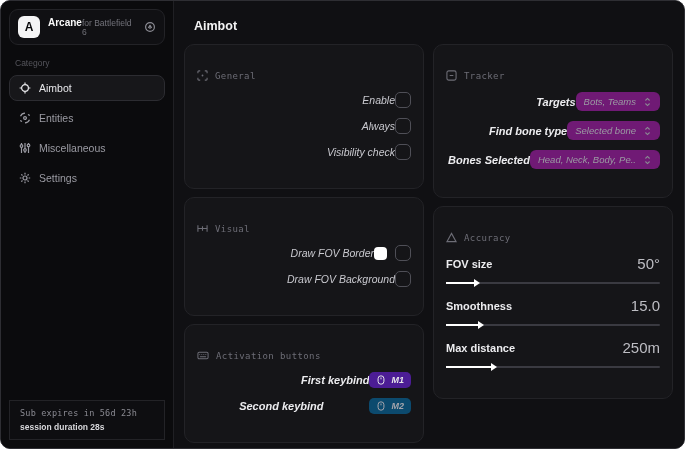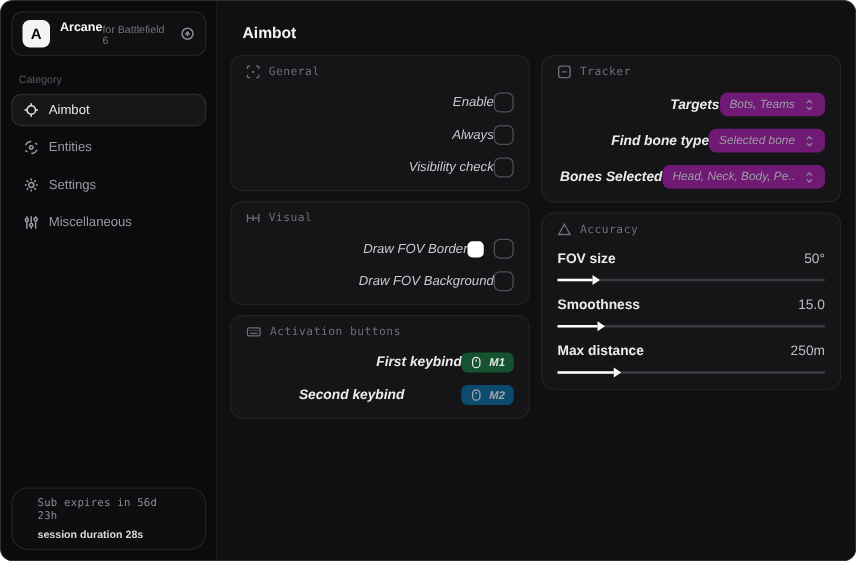--- a/index.html
+++ b/index.html
@@ -20,48 +20,48 @@
   .brand-text{display:flex;flex-direction:row;line-height:1.1;}
   .brand-title{font-size:10px;font-weight:bold;color:#fafafa;}
   .brand-sub{font-size:8.5px;color:#73737b;margin-top:2px;}
   .brand-action{margin-left:auto;color:#8a8a92;display:flex;align-items:center;cursor:pointer;}
   .cat-label{font-size:8.5px;color:#55555c;margin:13px 6px 7px 6px;}
   .nav-item{display:flex;align-items:center;gap:8px;padding:6px 9px;margin-bottom:4px;
     border-radius:8px;border:1px solid transparent;color:#9b9ba3;font-size:10.5px;cursor:pointer;}
   .nav-item.active{background:#17171a;border-color:#2c2c31;color:#e7e7ea;}
   .nav-item .ico{display:flex;align-items:center;}
   .sb-spacer{flex:1;}
-  .sub-card{background:#0e0e11;border:1px solid #232327;border-radius:13px;padding:7px 20px;}
+  .sub-card{background:#0e0e11;border:1px solid #232327;border-radius:0;padding:7px 10px;}
   .sub-line1{font-family:"DejaVu Sans Mono",monospace;font-size:8.5px;color:#8a8a92;letter-spacing:.2px;}
   .sub-line2{font-size:8.5px;font-weight:bold;color:#d8d8dc;margin-top:4px;}
   
   .main{flex:1;background:#101013;box-sizing:border-box;padding:9px 10px;display:flex;flex-direction:column;overflow:hidden;}
   .main-title{font-size:12.5px;font-weight:bold;color:#f4f4f5;margin:9px 0 11px 10px;}
   .columns{display:flex;gap:9px;}
   .col{width:240px;display:flex;flex-direction:column;gap:8px;}
-  .panel{background:#151518;border:1px solid #232327;border-radius:10px;padding:5px 12px;box-sizing:border-box;}
+  .panel{background:#151518;border:1px solid #232327;border-radius:10px;padding:23px 12px;box-sizing:border-box;}
   .panel-title{display:flex;align-items:center;gap:7px;color:#6d6d76;
     font-family:"DejaVu Sans Mono",monospace;font-size:9px;letter-spacing:.4px;margin:2px 0 6px 0;}
   .row{display:flex;align-items:center;justify-content:flex-end;padding:5px 0;font-style:italic;}
   .row-label{font-size:10.5px;color:#c9c9cf;}
   .row-label.strong{font-weight:bold;color:#ececef;font-size:11px;}
   .checkbox{width:14px;height:14px;border:1.5px solid #4f4f57;border-radius:5px;background:transparent;cursor:pointer;flex:0 0 auto;}
   .swatch{width:13px;height:13px;border-radius:4px;cursor:pointer;flex:0 0 auto;}
   .right-group{display:flex;align-items:center;gap:8px;}
-  .keybadge{display:flex;align-items:center;gap:5px;background:#14532d;border-radius:5px;
+  .keybadge{display:flex;align-items:center;gap:5px;background:#4c1d95;border-radius:5px;
     padding:3px 7px;font-size:9px;font-weight:bold;color:#e6e6e9;cursor:pointer;}
   .keybadge.dim{background:#0c4a6e;color:#a4a4ac;margin-left:46px;}
   .select-pill{display:flex;align-items:center;gap:7px;background:#701a75;border-radius:6px;
     padding:4px 8px;font-size:9.5px;color:#9b9ba3;cursor:pointer;max-width:158px;}
   .select-pill .val{white-space:nowrap;overflow:hidden;}
   .select-pill .ico{display:flex;align-items:center;color:#8a8a92;}
   
   .acc-row{padding:6px 0 4px 0;}
   .acc-head{display:flex;align-items:center;justify-content:space-between;}
-  .acc-value{font-size:11px;color:#bdbdc3;}
+  .acc-value{font-size:15px;color:#bdbdc3;}
   .slider{position:relative;height:9px;margin-top:6px;cursor:pointer;}
   .slider-track{position:absolute;left:0;right:0;top:3.5px;height:2px;background:#3a3a41;border-radius:1px;}
   .slider-fill{position:absolute;left:0;top:3.5px;height:2px;background:#ffffff;}
   .slider-fill::after{content:"";position:absolute;right:-6px;top:-3px;width:0;height:0;
     border-left:6px solid #ffffff;border-top:4px solid transparent;border-bottom:4px solid transparent;}
   svg{display:block;}
 </style>
 </head>
 <body>
 
@@ -104,37 +104,37 @@
           <circle cx="6" cy="6" r="1.4"></circle>
             <path d="M1.5 4.2C2.3 2.4 4 1.2 6 1.2M10.5 7.8C9.7 9.6 8 10.8 6 10.8M1.2 8.4l1.8 1.2M10.8 3.6 9 2.4"></path>
         </svg>
       </span>
       <span>Entities</span>
     </div>
 
     <div class="nav-item">
       <span class="ico">
         <svg width="12" height="12" viewBox="0 0 12 12" fill="none" stroke="currentColor" stroke-width="1.2">
-          <circle cx="6" cy="6" r="2"></circle>
-            <path d="M6 .8v1.6M6 9.6v1.6M.8 6h1.6M9.6 6h1.6M2.3 2.3l1.2 1.2M8.5 8.5l1.2 1.2M9.7 2.3 8.5 3.5M3.5 8.5 2.3 9.7"></path>
-        </svg>
-      </span>
-      <span>Settings</span>
-    </div>
-
-    <div class="nav-item">
-      <span class="ico">
-        <svg width="12" height="12" viewBox="0 0 12 12" fill="none" stroke="currentColor" stroke-width="1.2">
           <path d="M2.5 1v10M6 1v10M9.5 1v10"></path>
             <circle cx="2.5" cy="4" r="1.3" fill="#0b0b0d"></circle>
             <circle cx="6" cy="8" r="1.3" fill="#0b0b0d"></circle>
             <circle cx="9.5" cy="3.4" r="1.3" fill="#0b0b0d"></circle>
         </svg>
       </span>
       <span>Miscellaneous</span>
+    </div>
+
+    <div class="nav-item">
+      <span class="ico">
+        <svg width="12" height="12" viewBox="0 0 12 12" fill="none" stroke="currentColor" stroke-width="1.2">
+          <circle cx="6" cy="6" r="2"></circle>
+            <path d="M6 .8v1.6M6 9.6v1.6M.8 6h1.6M9.6 6h1.6M2.3 2.3l1.2 1.2M8.5 8.5l1.2 1.2M9.7 2.3 8.5 3.5M3.5 8.5 2.3 9.7"></path>
+        </svg>
+      </span>
+      <span>Settings</span>
     </div>
 
     <div class="sb-spacer"></div>
 
     <div class="sub-card">
       <div class="sub-line1">Sub expires in 56d 23h</div>
       <div class="sub-line2">session duration 28s</div>
     </div>
   </div>
 

